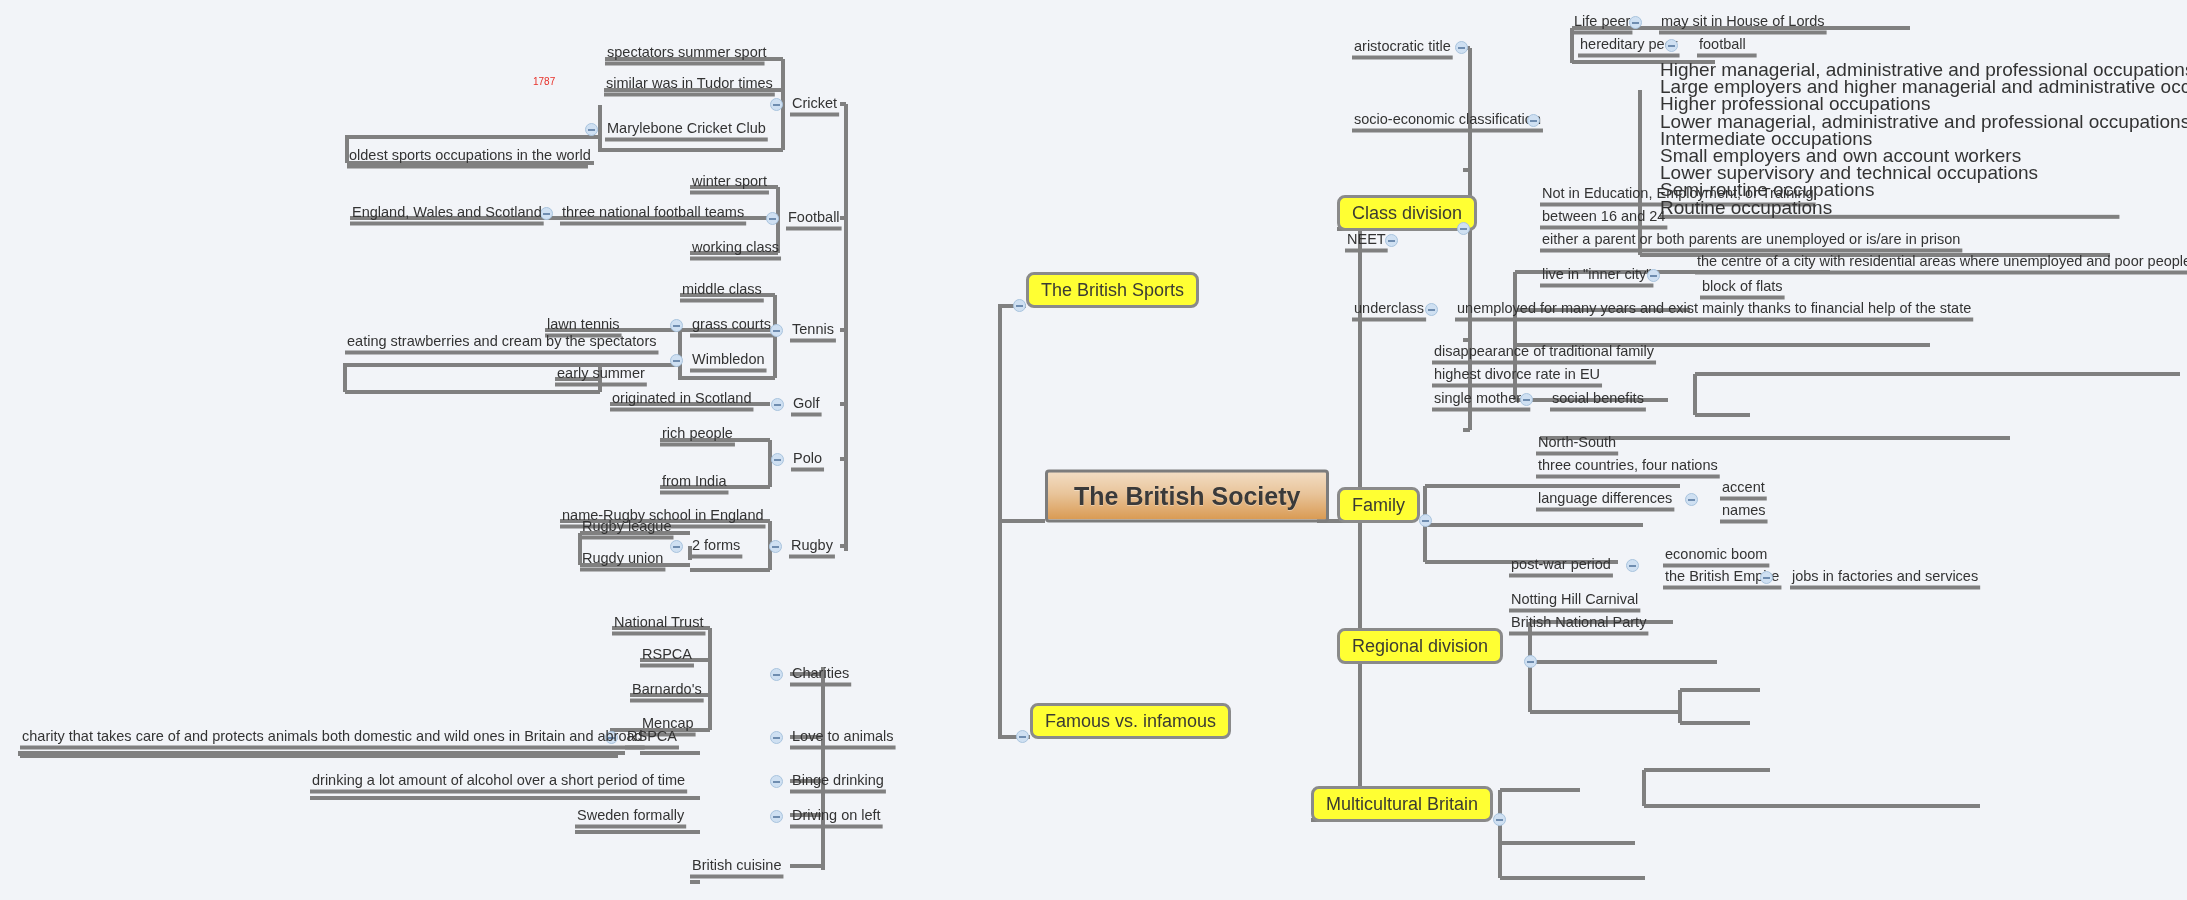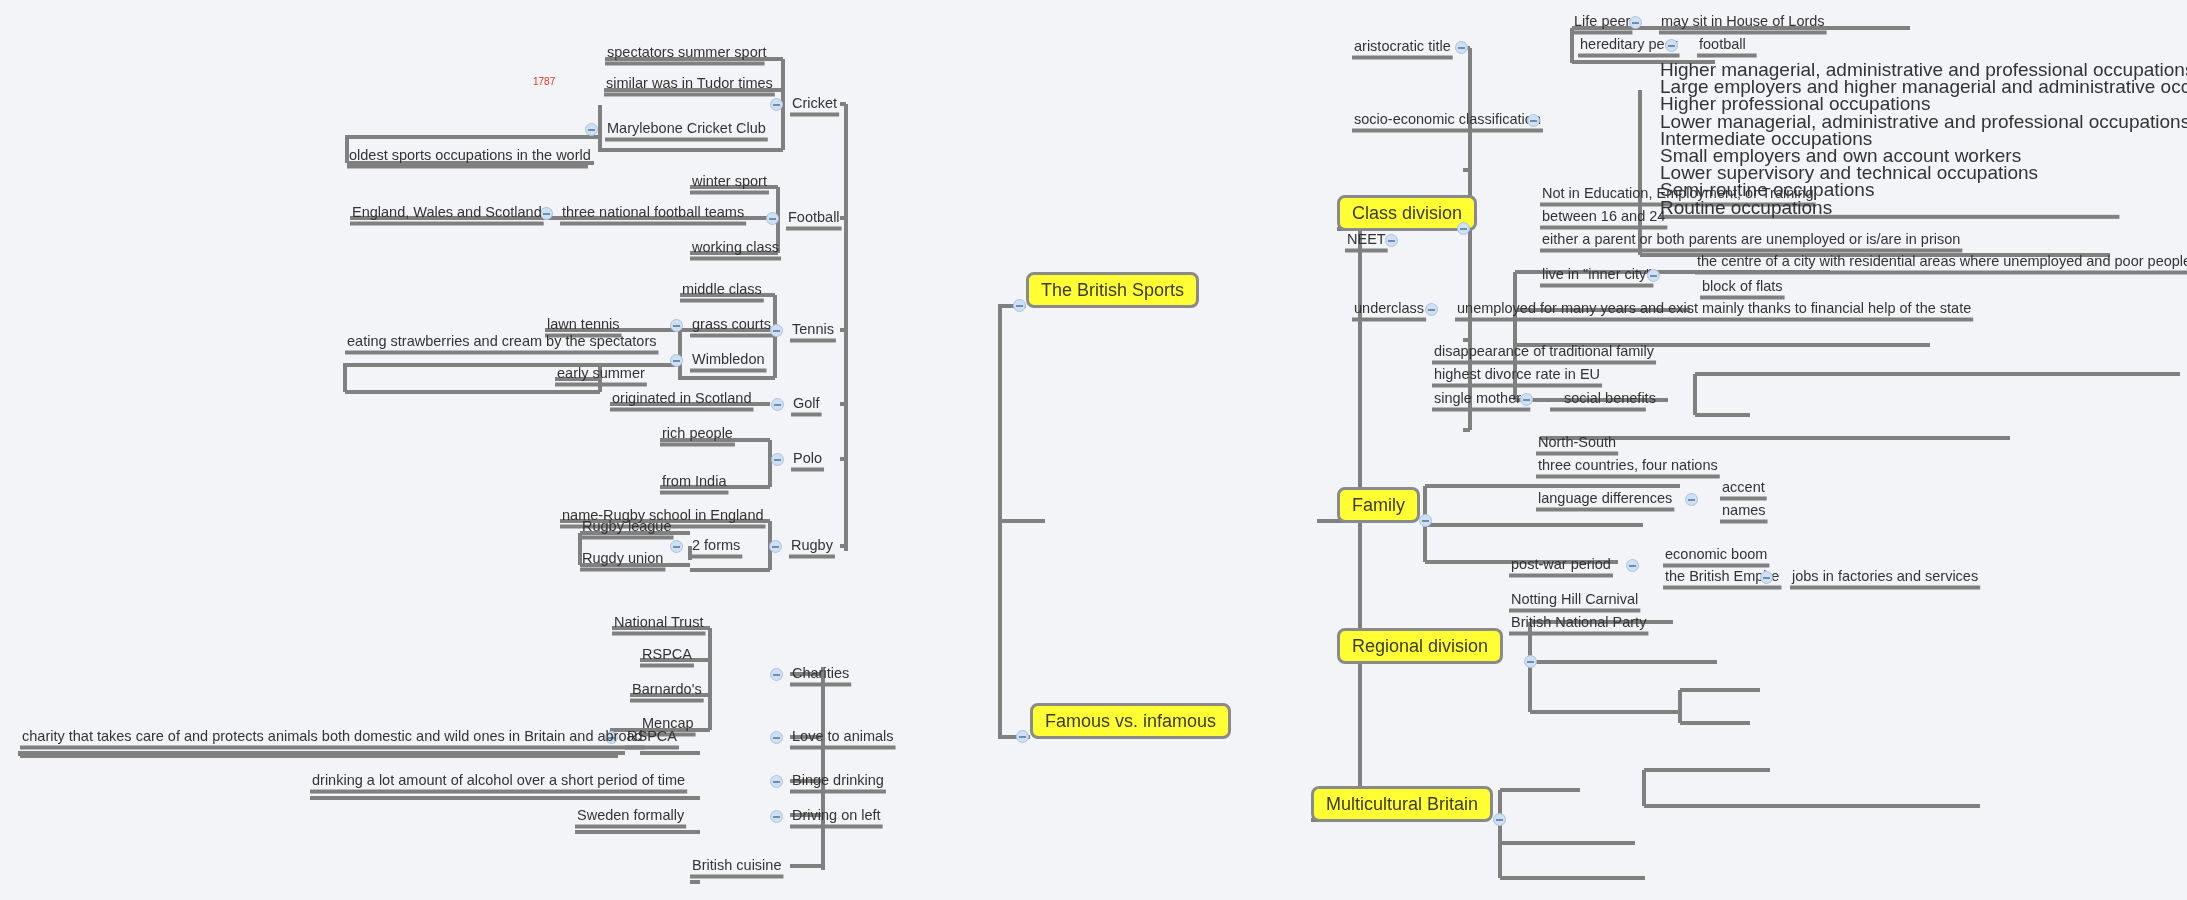--- a/index.html
+++ b/index.html
@@ -291,20 +291,21 @@
       <rect x="1720" y="496.5" width="46.734375" height="4" fill="#808080"></rect>
       <rect x="1720" y="519.5" width="47.53125" height="4" fill="#808080"></rect>
       <rect x="1509" y="573.5" width="103.9375" height="4" fill="#808080"></rect>
       <rect x="1663" y="563.5" width="106.359375" height="4" fill="#808080"></rect>
       <rect x="1663" y="585.5" width="118.4375" height="4" fill="#808080"></rect>
       <rect x="1790" y="585.5" width="190.171875" height="4" fill="#808080"></rect>
       <rect x="1509" y="608.5" width="131.328125" height="4" fill="#808080"></rect>
       <rect x="1509" y="631.5" width="139.390625" height="4" fill="#808080"></rect>
     </svg>
 
+  <div class="node root" style="left:1045px;top:496px;transform:translateY(-50%);">The British Society</div>
 
   <div class="node main" style="left:1026px;top:290px;transform:translateY(-50%);">The British Sports</div>
   <div class="toggle" style="left:1013px;top:299px;"></div>
 
   <div class="node main" style="left:1030px;top:721px;transform:translateY(-50%);">Famous vs. infamous</div>
   <div class="toggle" style="left:1016px;top:730px;"></div>
 
   <div class="node main" style="left:1337px;top:213px;transform:translateY(-50%);">Class division</div>
   <div class="toggle" style="left:1457px;top:222px;"></div>
 
@@ -425,21 +426,21 @@
   <div class="node leaf" style="left:1700px;top:279px;">block of flats</div>
 
   <div class="node leaf" style="left:1352px;top:301px;">underclass</div>
   <div class="toggle" style="left:1425px;top:303px;"></div>
   <div class="node leaf" style="left:1455px;top:301px;">unemployed for many years and exist mainly thanks to financial help of the state</div>
 
   <div class="node leaf" style="left:1432px;top:344px;">disappearance of traditional family</div>
   <div class="node leaf" style="left:1432px;top:367px;">highest divorce rate in EU</div>
   <div class="node leaf" style="left:1432px;top:391px;">single mothers</div>
   <div class="toggle" style="left:1520px;top:393px;"></div>
-  <div class="node leaf" style="left:1550px;top:391px;margin-left:12px;">social benefits</div>
+  <div class="node leaf" style="left:1550px;top:391px;">social benefits</div>
 
   <div class="node leaf" style="left:1536px;top:435px;">North-South</div>
   <div class="node leaf" style="left:1536px;top:458px;">three countries, four nations</div>
   <div class="node leaf" style="left:1536px;top:491px;">language differences</div>
   <div class="toggle" style="left:1685px;top:493px;"></div>
   <div class="node leaf" style="left:1720px;top:480px;">accent</div>
   <div class="node leaf" style="left:1720px;top:503px;">names</div>
 
   <div class="node leaf" style="left:1509px;top:557px;">post-war period</div>
   <div class="toggle" style="left:1626px;top:559px;"></div>

